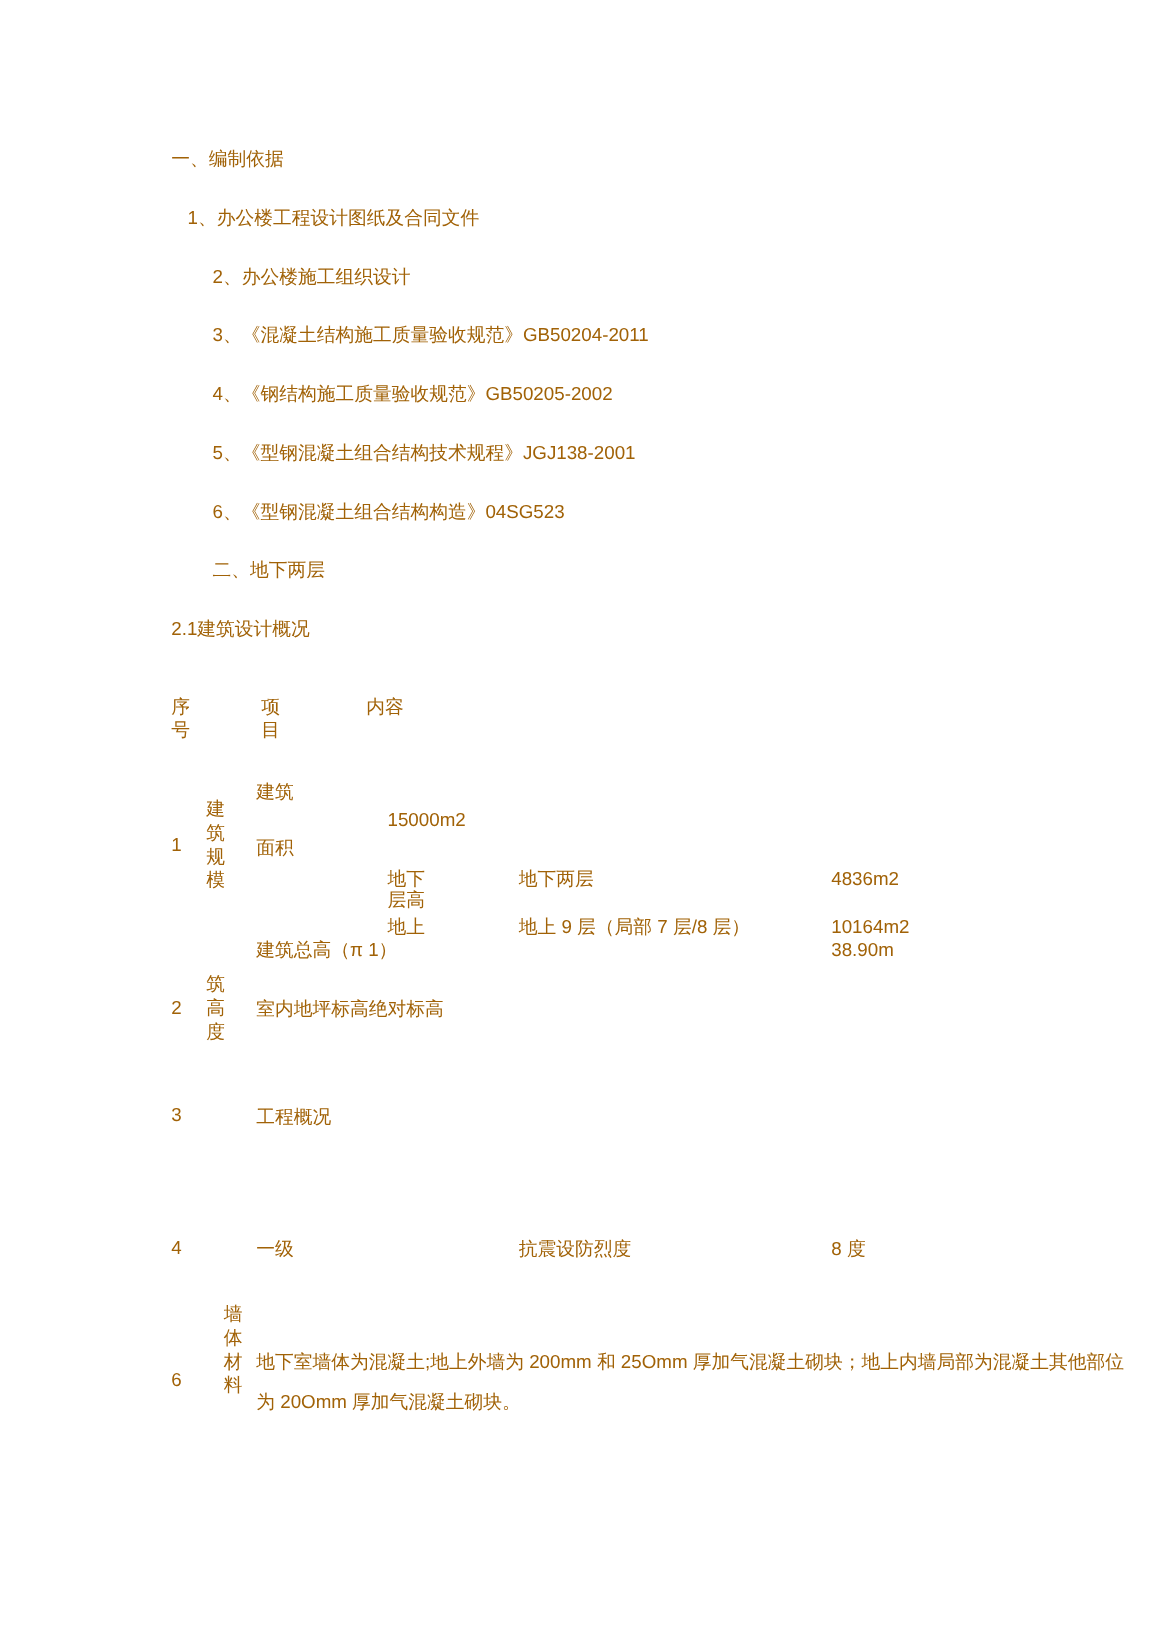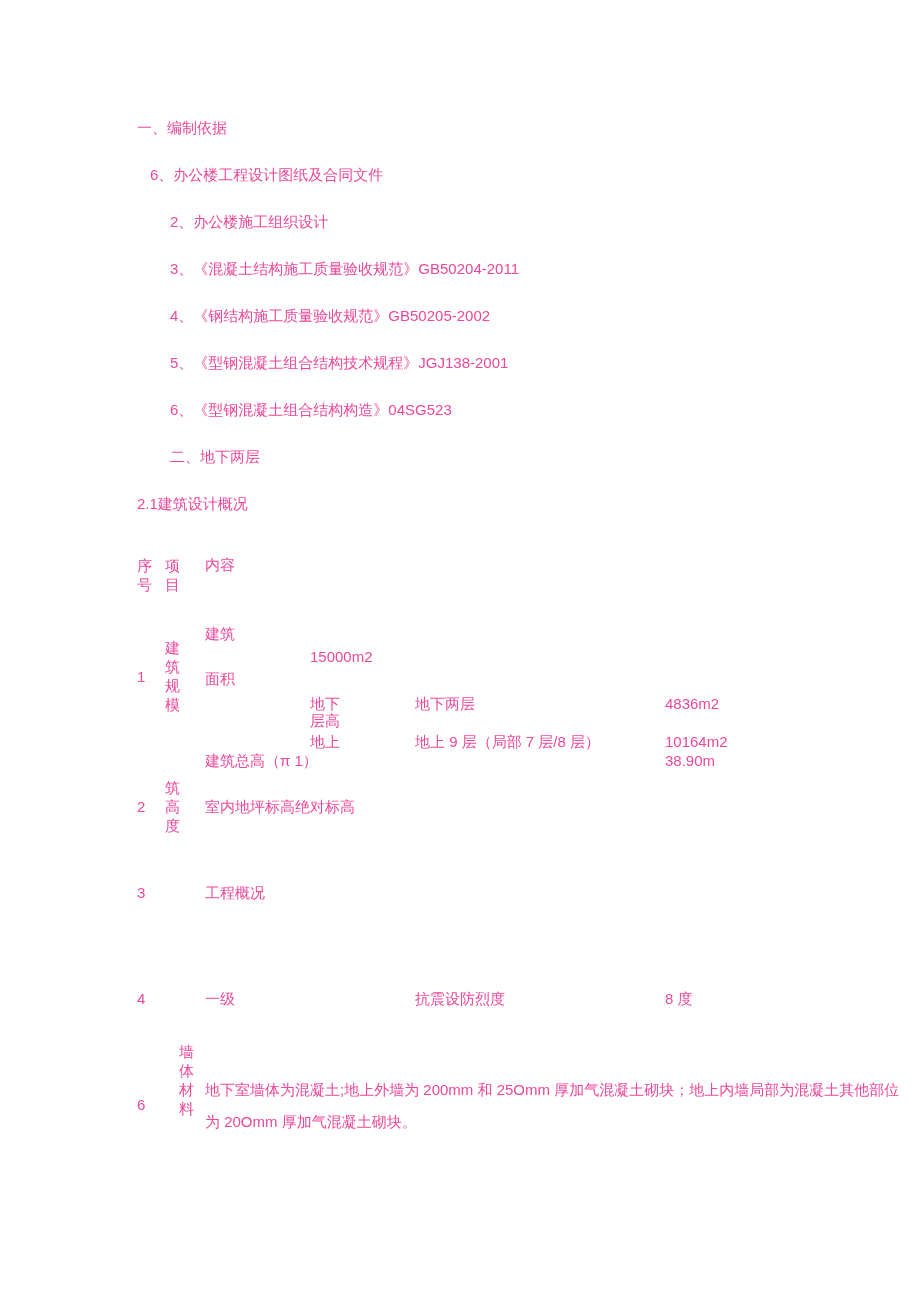--- a/index.html
+++ b/index.html
@@ -1,38 +1,38 @@
 <!DOCTYPE html>
 <html><head>
 <meta charset="utf-8">
 <style>
   html,body{margin:0;padding:0;background:#ffffff;}
   .page{
     position:relative;
     width:920px;height:1301px;
     background:#ffffff;
-    color:#ec4899;
+    color:#a16207;
     font-family:"Liberation Sans","DejaVu Sans",sans-serif;
     font-size:15px;
     overflow:hidden;
   }
   
   .intro{position:absolute;left:137px;top:116px;right:15px;}
   .line{line-height:23px;margin-bottom:24px;white-space:nowrap;}
   .ind1{padding-left:13px;}
   .ind2{padding-left:33px;}
   
   .dtable{position:absolute;left:137px;top:551px;width:770px;}
   .trow{display:grid;grid-template-columns:28px 40px 105px 105px 250px 1fr;}
   .cell{min-width:0;}
   .narrow{display:inline-block;width:17px;line-height:19px;word-break:break-all;}
   .vtext{display:inline-block;width:17px;line-height:19px;word-break:break-all;}
   .wrap2{display:inline-block;width:34px;line-height:45px;word-break:break-all;}
   .vcenter{display:flex;align-items:center;}
-  .t-header{height:50px;}
+  .t-header{height:50px;gap:44px;}
   .t-header .hdr-content{padding-top:14px;}
   .t-header .cell{padding-top:5px;}
   .t-r1{height:145px;}
   .r1-content{grid-column:3 / 7;}
   .r1-sub1{display:grid;grid-template-columns:105px 1fr;height:78px;padding-top:10px;box-sizing:border-box;}
   .r1-sub1 .total{display:flex;align-items:center;}
   .r1-sub2,.r1-sub4{display:grid;grid-template-columns:105px 105px 250px 1fr;line-height:18px;}
   .r1-sub2{margin-top:16px;}
   .r1-sub3{padding-left:105px;line-height:16px;height:16px;}
   .r1-sub4{margin-top:4px;}
@@ -49,21 +49,21 @@
   .r6-item{padding-top:4px;margin-left:14px;}
   .r6-text{grid-column:3 / 7;padding-top:36px;line-height:32px;}
 </style>
 </head>
 <body>
 
 <div class="page">
 
   <div class="intro">
     <div class="line">一、编制依据</div>
-    <div class="line ind1">6、办公楼工程设计图纸及合同文件</div>
+    <div class="line ind1">1、办公楼工程设计图纸及合同文件</div>
     <div class="line ind2">2、办公楼施工组织设计</div>
     <div class="line ind2">3、《混凝土结构施工质量验收规范》GB50204-2011</div>
     <div class="line ind2">4、《钢结构施工质量验收规范》GB50205-2002</div>
     <div class="line ind2">5、《型钢混凝土组合结构技术规程》JGJ138-2001</div>
     <div class="line ind2">6、《型钢混凝土组合结构构造》04SG523</div>
     <div class="line ind2">二、地下两层</div>
     <div class="line">2.1建筑设计概况</div>
   </div>
 
   <div class="dtable">

